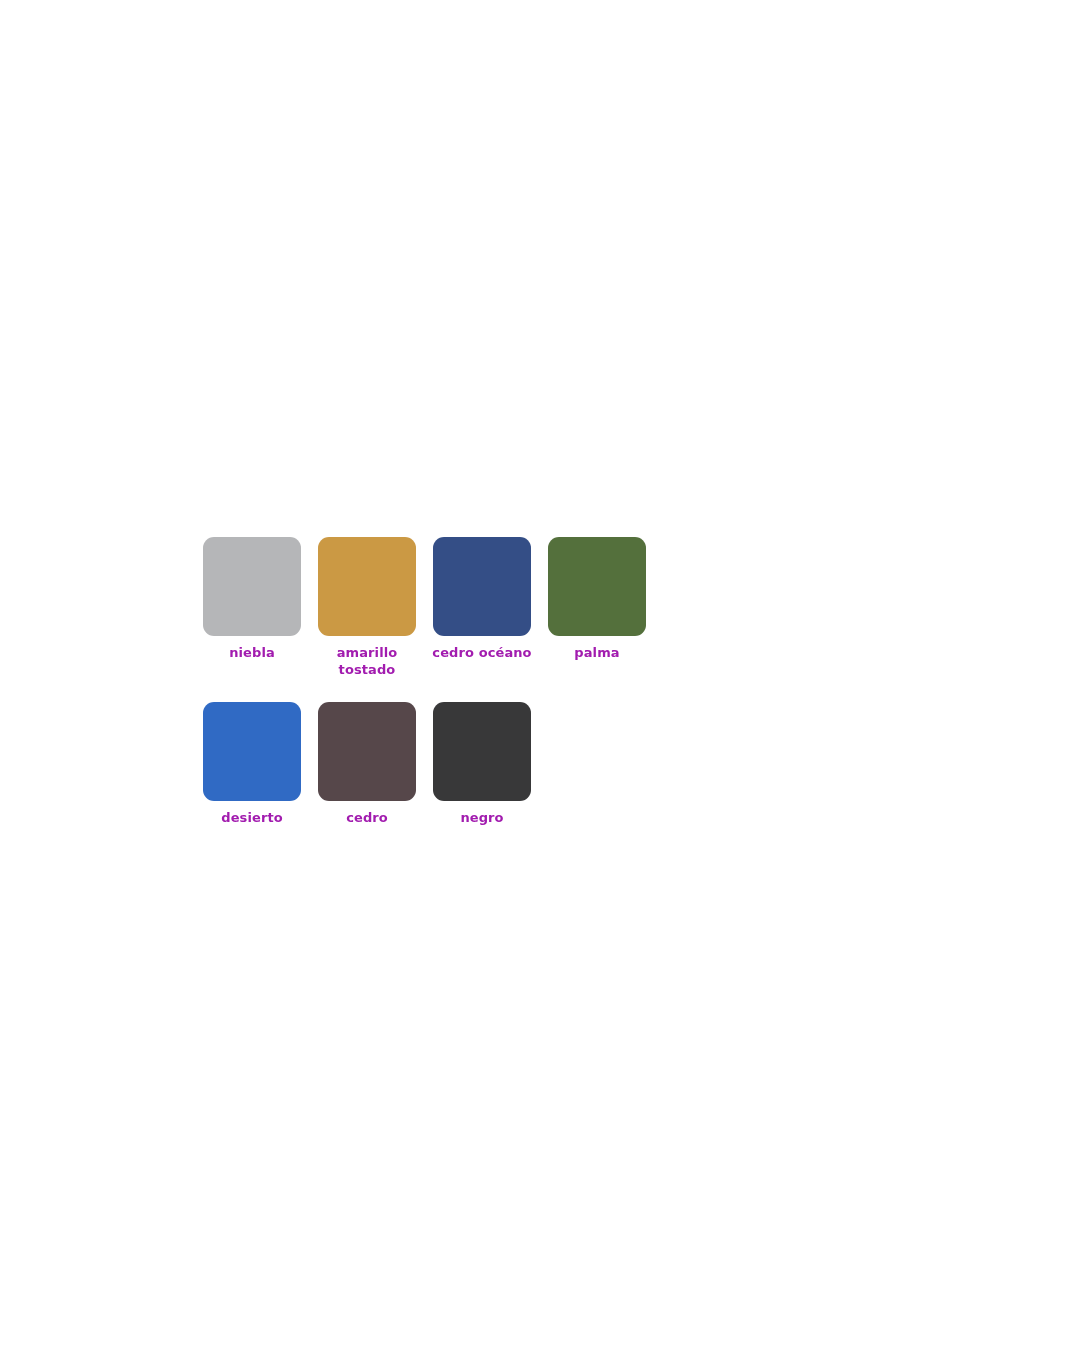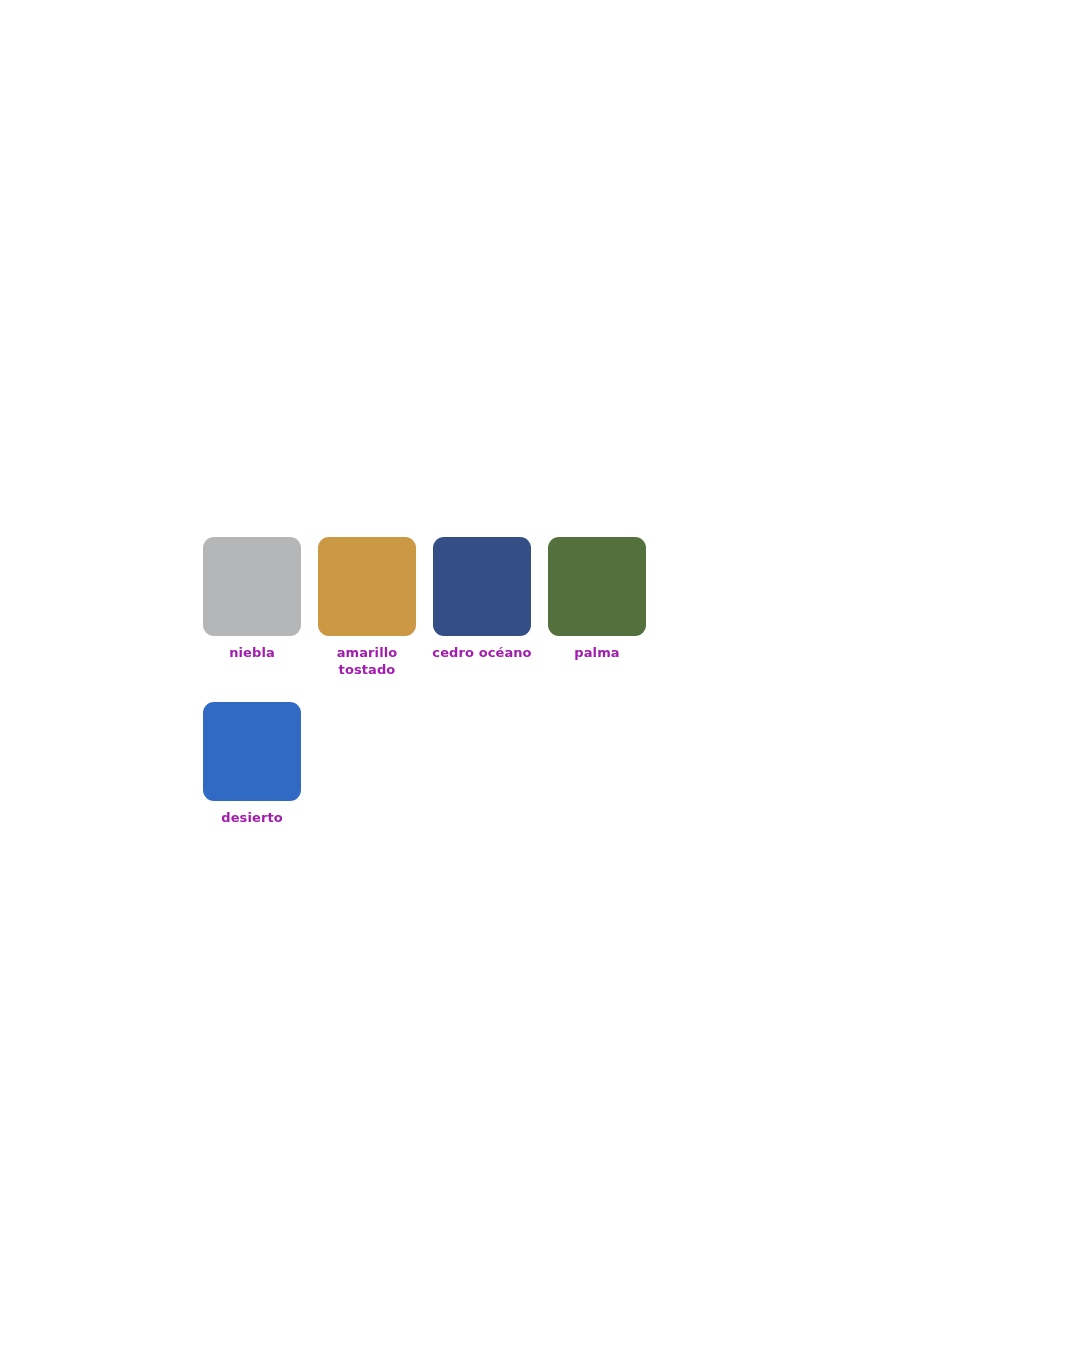--- a/index.html
+++ b/index.html
@@ -81,14 +81,22 @@
       <div class="swatch-cell">
         <div class="swatch-chip" title="#54703c" style="background-color: rgb(84, 112, 60);"></div>
         <div class="swatch-label">palma</div>
       </div>
     </div>
     <div class="swatch-row">
       <div class="swatch-cell">
         <div class="swatch-chip" title="#306ac4" style="background-color: rgb(48, 106, 196);"></div>
         <div class="swatch-label">desierto</div>
       </div>
+      <div class="swatch-cell">
+        <div class="swatch-chip" title="#56474a" style="background-color: rgb(86, 71, 74);"></div>
+        <div class="swatch-label">cedro</div>
+      </div>
+      <div class="swatch-cell">
+        <div class="swatch-chip" title="#383839" style="background-color: rgb(56, 56, 57);"></div>
+        <div class="swatch-label">negro</div>
+      </div>
     </div>
   </div>
 
 </body></html>

